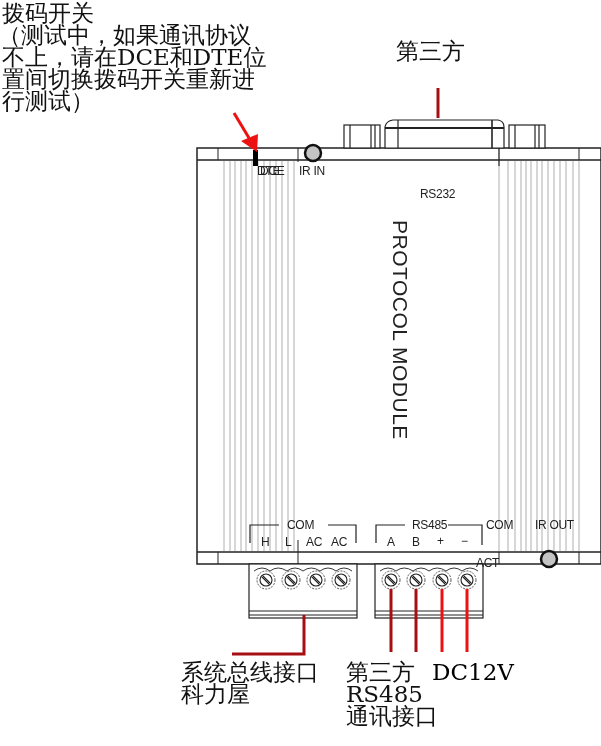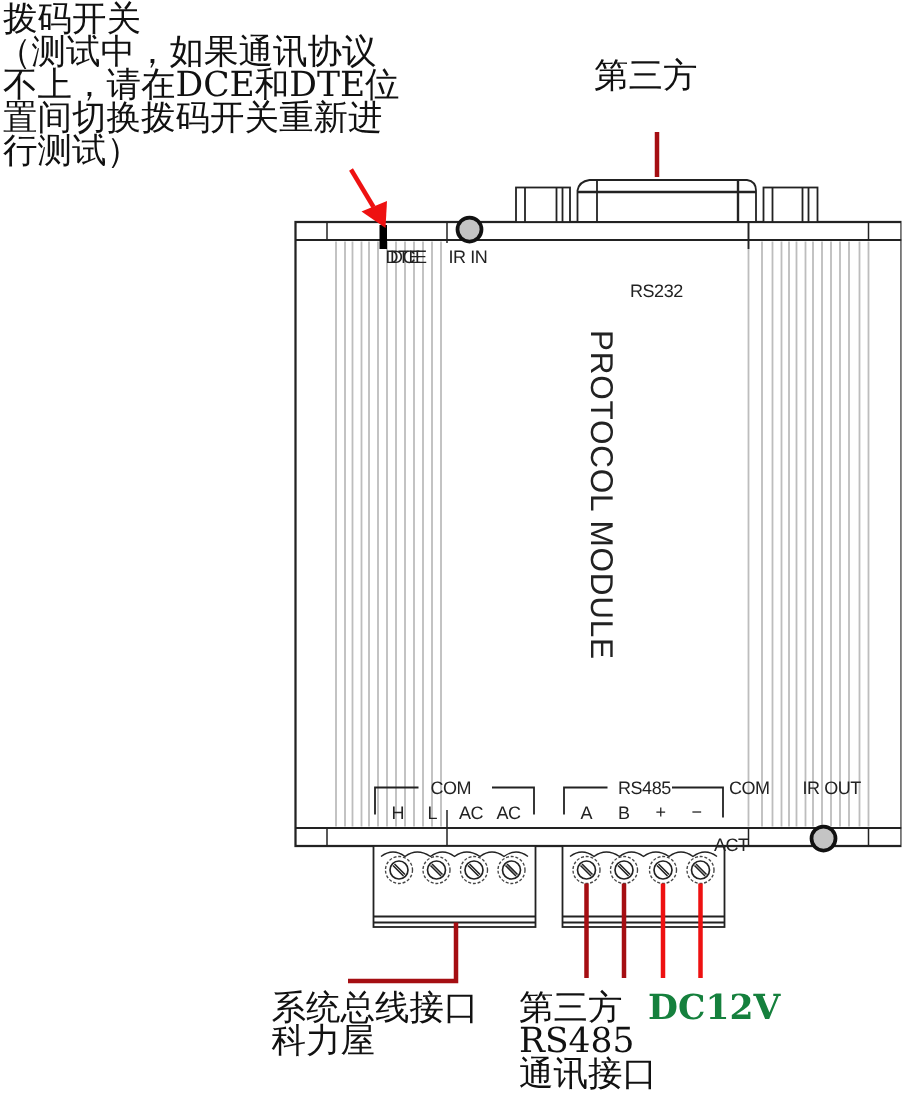--- a/index.html
+++ b/index.html
@@ -1,19 +1,19 @@
 <!DOCTYPE html>
 <html><head>
 <meta charset="utf-8">
 <style>
   html, body { margin: 0; padding: 0; background: #ffffff; }
   body { width: 601px; height: 746px; position: relative; overflow: hidden; }
   .abs { position: absolute; }
   .cn { font-family: "DejaVu Serif", "Liberation Serif", serif; color: #111; font-size: 23px; line-height: 22px; white-space: nowrap; }
-  .cn-red { color: #15803d; font-weight: bold; }
+  .cn-red { color: #000000; }
   .lbl { font-family: "Liberation Sans", "DejaVu Sans", sans-serif; font-size: 12px; color: #222; white-space: nowrap; letter-spacing: -0.3px; }
   .vert-title { font-family: "Liberation Sans", "DejaVu Sans", sans-serif; font-size: 21px; color: #222; white-space: nowrap; transform-origin: 0 0; transform: rotate(90deg); letter-spacing: 0.5px; }
   svg { position: absolute; left: 0; top: 0; }
 </style>
 </head>
 <body>
 
 <svg width="601" height="746" viewBox="0 0 601 746">
 
   <rect x="197" y="148" width="404" height="416" fill="#fff" stroke="#222" stroke-width="1.5"></rect>

